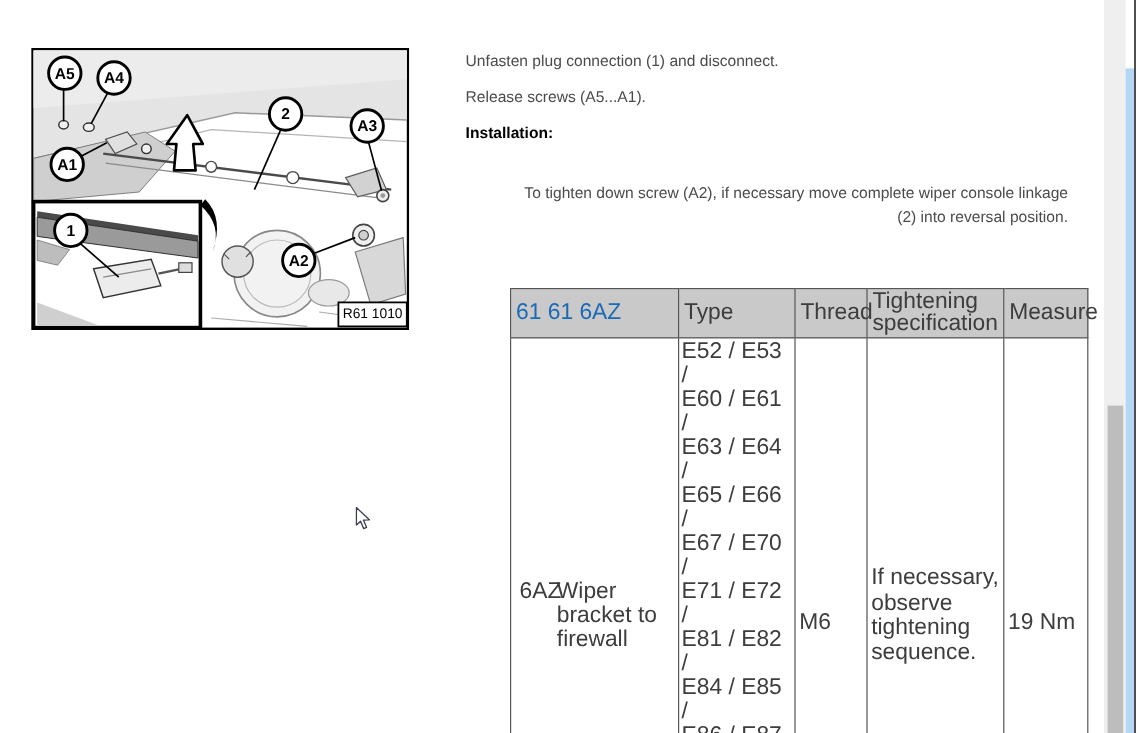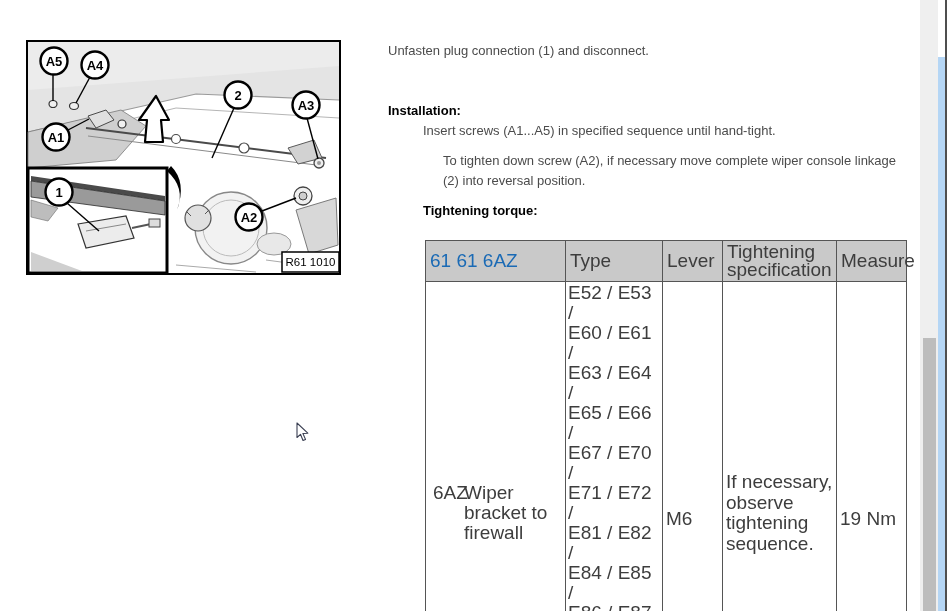--- a/index.html
+++ b/index.html
@@ -149,43 +149,42 @@
 
       <g>
         <rect x="256" y="212" width="57" height="20" fill="#fff" stroke="#000" stroke-width="1.5"></rect>
         <text class="figcode-text" x="284.5" y="222" text-anchor="middle" dominant-baseline="central">R61 1010</text>
       </g>
     </svg>
   </div>
 
   <div class="para" style="left:388px; top:41px;">Unfasten plug connection (1) and disconnect.</div>
 
+  <div class="para" style="left:388px; top:71px;">Release screws (A5...A1).</div>
 
   <div class="para bold" style="left:388px; top:101px;">Installation:</div>
 
-  <div class="para" style="left:423px; top:121px;">Insert screws (A1...A5) in specified sequence until hand-tight.</div>
-
-  <div class="para" style="left:443px; top:151px; width:458px;">To tighten down screw (A2), if necessary move complete wiper console linkage (2) into reversal position.</div>
-
-  <div class="para bold" style="left:423px; top:201px;">Tightening torque:</div>
+
+  <div class="para" style="left:432px; top:151px; width:458px;text-align:right;">To tighten down screw (A2), if necessary move complete wiper console linkage (2) into reversal position.</div>
+
 
   <div id="torque-table-wrap">
     <table class="torque">
       <colgroup>
         <col style="width:140px">
           <col style="width:97px">
           <col style="width:60px">
         <col style="width:114px">
           <col style="width:70px">
       </colgroup>
       <tbody>
           <tr>
         <th class="ref-link">61 61 6AZ</th>
         <th>Type</th>
-        <th>Lever</th>
+        <th>Thread</th>
         <th>Tightening specification</th>
         <th>Measure</th>
       </tr>
       <tr>
         <td class="c-id-name">
           <span class="rid">6AZ</span><span class="rname">Wiper bracket to firewall</span>
         </td>
         <td class="c-type">E52 / E53 /
 E60 / E61 /
 E63 / E64 /

